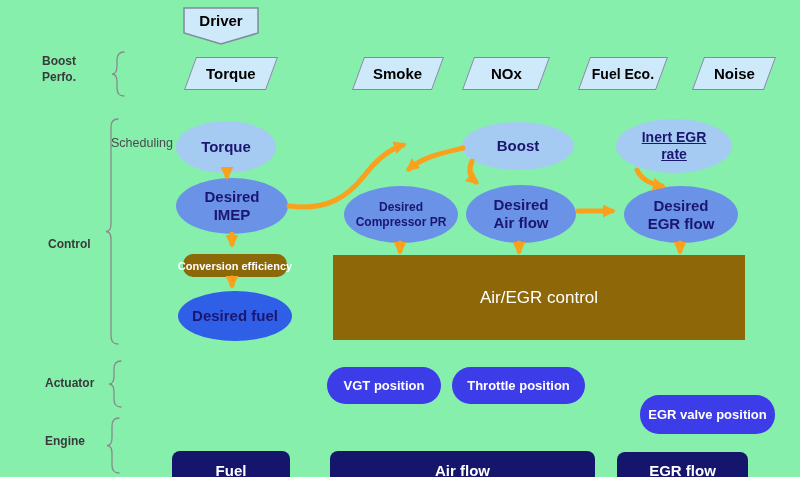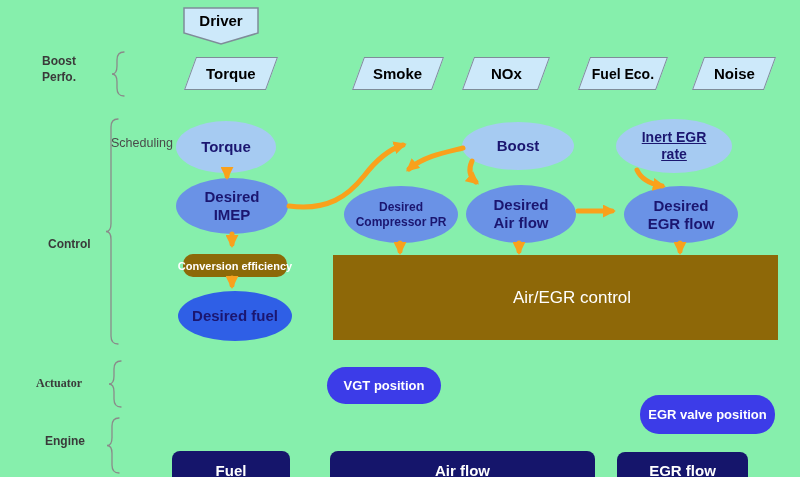--- a/index.html
+++ b/index.html
@@ -30,21 +30,21 @@
   .ell-med{background:#6a92e6;}
   .ell-royal{background:#2f5fe6;}
   .fs15{font-size:15px;} .fs14{font-size:14px;text-decoration:underline;} .fs12{font-size:12px;}
   
   .conv{
     background:#8c6908;color:#fff;font-size:11px;font-weight:bold;
     display:flex;align-items:center;justify-content:center;white-space:nowrap;
   }
   .bigbrown{
     background:#8e6808;color:#fff;font-size:17px;font-weight:normal;
-    display:flex;align-items:center;justify-content:center;padding-left:33px;
+    display:flex;align-items:center;justify-content:center;
   }
   
   .pill{
     background:#3c3ce8;color:#fff;font-size:13px;font-weight:bold;border-radius:19px;
     display:flex;align-items:center;justify-content:center;white-space:nowrap;
   }
   
   .engbox{
     background:#15156b;color:#fff;font-size:15px;font-weight:bold;border-radius:8px;
     display:flex;align-items:center;justify-content:center;white-space:nowrap;margin-top:24px;
@@ -66,21 +66,21 @@
   </svg>
 
   <div class="abs driver-txt" style="left:184px;top:12px;width:74px;z-index:2;">Driver</div>
 
   <div class="abs rowlabel" style="left:42px;top:54px;z-index:2;">
     <div>Boost</div>
     <div>Perfo.</div>
   </div>
   <div class="abs sched" style="left:111px;top:136px;z-index:2;">Scheduling</div>
   <div class="abs rowlabel" style="left:48px;top:221px;z-index:2;margin-top:16px;">Control</div>
-  <div class="abs rowlabel" style="left:36px;top:376px;z-index:2;font-family:Liberation Serif, serif;">Actuator</div>
+  <div class="abs rowlabel" style="left:45px;top:376px;z-index:2;">Actuator</div>
   <div class="abs rowlabel" style="left:45px;top:434px;z-index:2;">Engine</div>
 
   <div class="abs para" style="left:190px;top:57px;width:82px;z-index:2;">
     <span>Torque</span>
   </div>
   <div class="abs para" style="left:358px;top:57px;width:80px;z-index:2;">
     <span>Smoke</span>
   </div>
   <div class="abs para" style="left:468px;top:57px;width:76px;z-index:2;">
     <span>NOx</span>
@@ -133,20 +133,23 @@
     <span>Desired fuel</span>
   </div>
 
   <div class="abs bigbrown" style="left:333px;top:255px;width:412px;height:85px;z-index:2;">
     <span>Air/EGR control</span>
   </div>
 
   <div class="abs pill" style="left:327px;top:367px;width:114px;height:37px;z-index:2;">
     <span>VGT position</span>
   </div>
+  <div class="abs pill" style="left:452px;top:367px;width:133px;height:37px;z-index:2;">
+    <span>Throttle position</span>
+  </div>
   <div class="abs pill" style="left:640px;top:366px;width:135px;height:39px;z-index:2;margin-top:29px;">
     <span>EGR valve position</span>
   </div>
 
   <div class="abs engbox" style="left:172px;top:427px;width:118px;height:38px;z-index:2;">
     <span>Fuel</span>
   </div>
   <div class="abs engbox" style="left:330px;top:427px;width:265px;height:38px;z-index:2;">
     <span>Air flow</span>
   </div>

